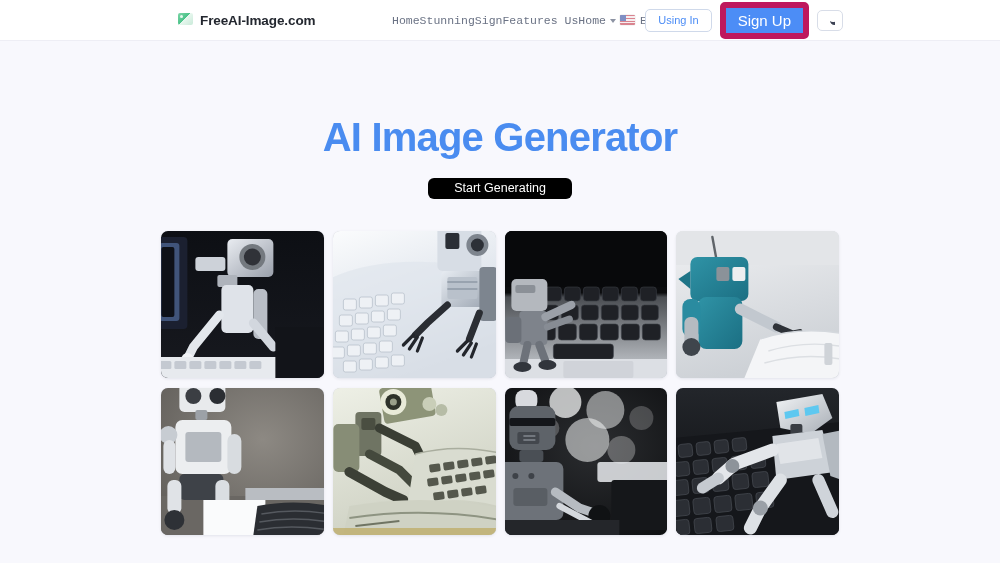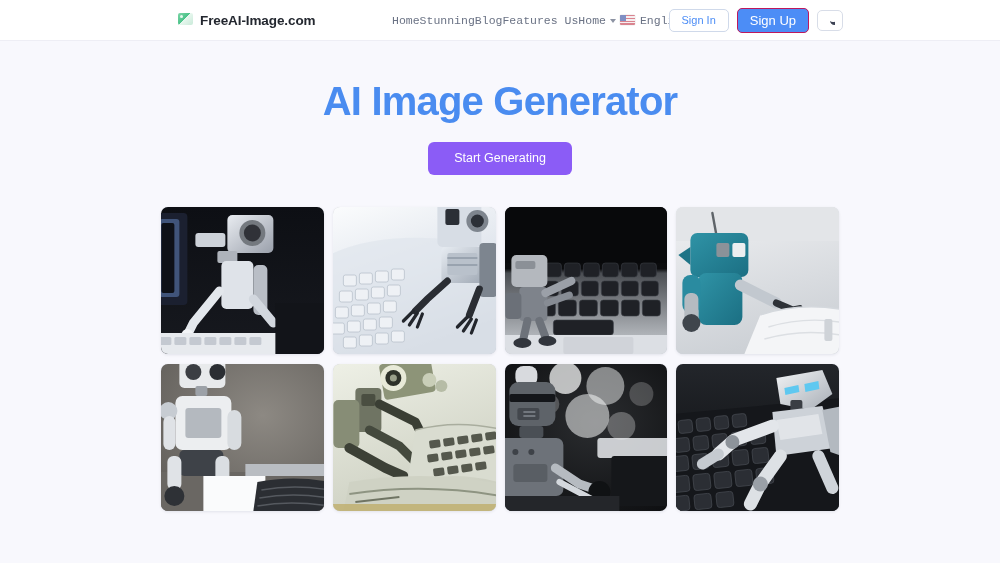--- a/index.html
+++ b/index.html
@@ -128,24 +128,24 @@
     color: #4c8df6;
     background: #ffffff;
     border: 1px solid #cfd9ea;
     border-radius: 5px;
     padding: 5px 12px;
     cursor: pointer;
     font-family: inherit;
     line-height: 1;
   }
   .btn-signup {
-    font-size: 13px;
+    font-size: 15px;
     color: #ffffff;
     background: #4c8df6;
-    border: 1px solid #be185d;
+    border: 6px solid #be185d;
     border-radius: 5px;
     padding: 5px 12px;
     cursor: pointer;
     font-family: inherit;
     line-height: 1;
   }
   .btn-theme {
     width: 26px;
     height: 21px;
     background: #ffffff;
@@ -182,36 +182,37 @@
   .hero {
     text-align: center;
     padding-top: 38px;
   }
   .hero-title {
     font-size: 40px;
     font-weight: bold;
     color: #4a8cf0;
     letter-spacing: -0.8px;
     line-height: 1.1;
+    margin-top: 36px;
   }
   .hero-subtitle {
     margin-top: 12px;
     font-size: 10.5px;
     color: #8a909e;
     letter-spacing: .05px;
   }
   .cta-wrap { margin-top: 19px; }
   .btn-cta {
-    background: #8b5cf6;
+    background: #000000;
     color: #ffffff;
     border: none;
     border-radius: 6px;
     font-size: 12.5px;
     font-family: inherit;
-    padding: 10px 26px;
+    padding: 4px 26px;
     cursor: pointer;
     line-height: 1;
   }
 
   
   .gallery {
     width: 678px;
     margin: 32px auto 0;
     display: grid;
     grid-template-columns: repeat(4, 1fr);
@@ -239,42 +240,42 @@
   </a>
 
   <nav class="main-nav">
     <a class="nav-link" href="#">
       <span>Home</span>
     </a>
     <a class="nav-link" href="#">
       <span>Stunning</span>
     </a>
     <a class="nav-link" href="#">
-      <span>Blog</span>
+      <span>Sign</span>
     </a>
     <a class="nav-link" href="#">
       <span>Features Us</span>
     </a>
     <a class="nav-link" href="#">
       <span>Home</span>
       <i class="chev"></i>
     </a>
 
     <a class="lang-switch nav-link" href="#">
       <span class="flag-icon">
         <span class="stripes"></span>
         <span class="canton"></span>
       </span>
       <span>English</span>
       <i class="chev"></i>
     </a>
   </nav>
 
   <div class="auth-group">
-    <button class="btn-signin">Sign In</button>
+    <button class="btn-signin">Using In</button>
     <button class="btn-signup">Sign Up</button>
     <button class="btn-theme">
       <span class="moon-icon"></span>
     </button>
   </div>
 </header>
 
 <section class="hero">
   <h1 class="hero-title">AI Image Generator</h1>
   <div class="cta-wrap">

